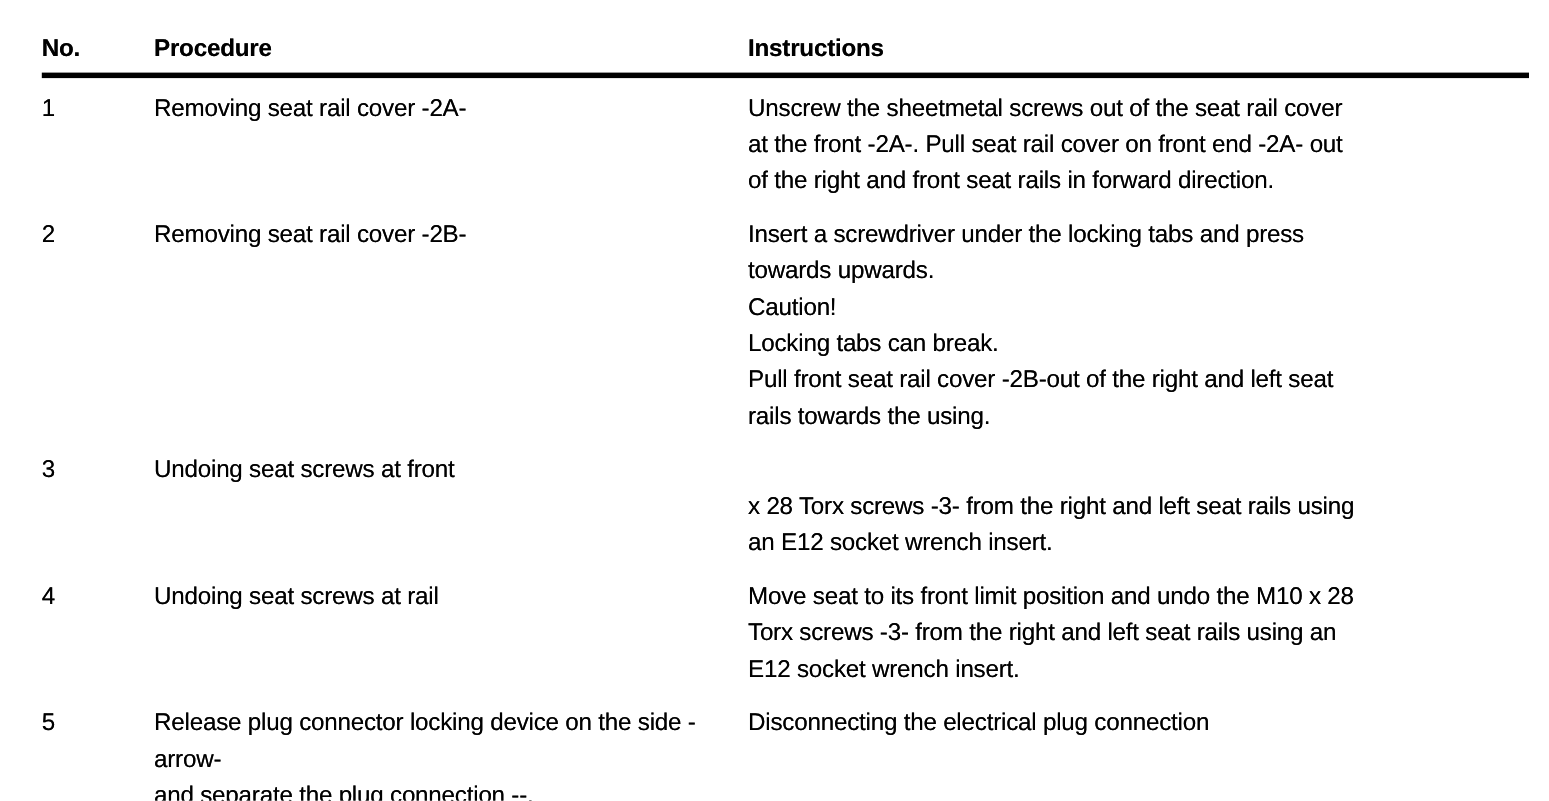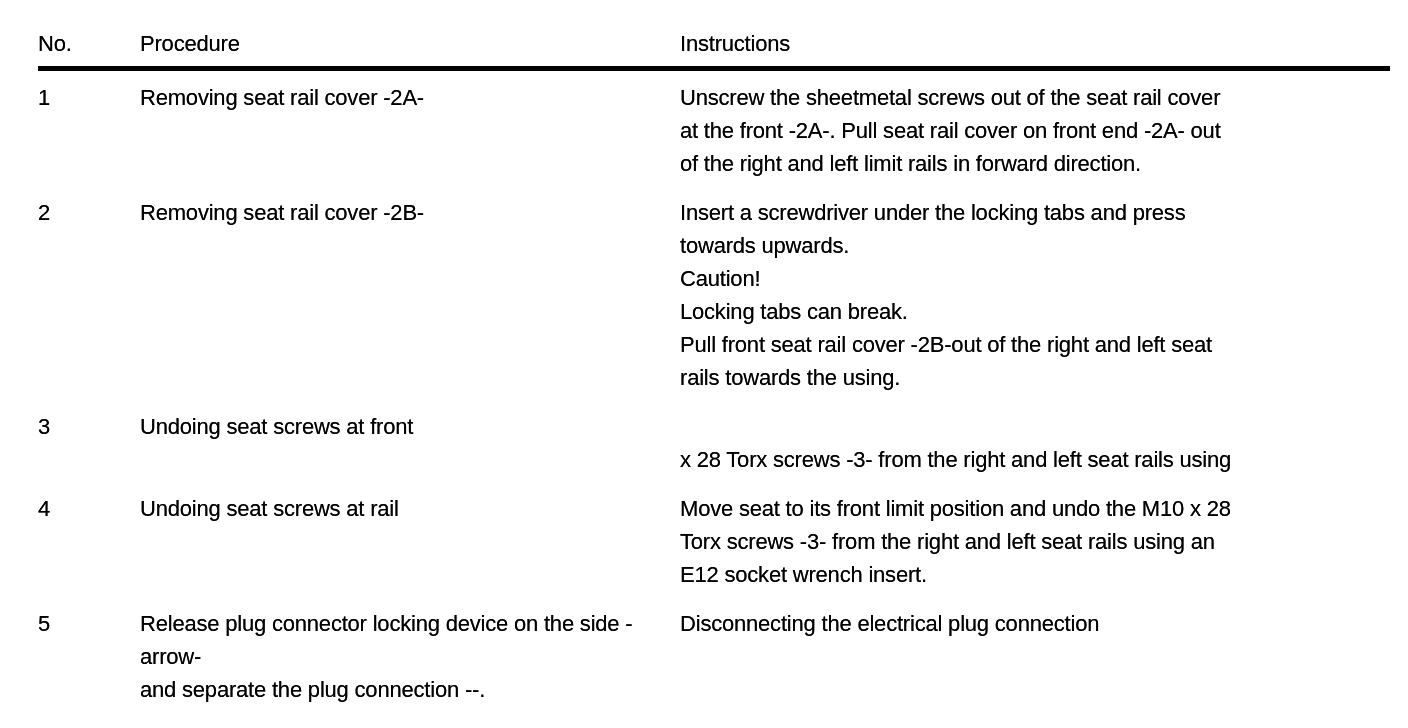--- a/index.html
+++ b/index.html
@@ -22,21 +22,21 @@
     letter-spacing: -0.2px;
     
     text-shadow: 0 0 0.5px rgba(0,0,0,0.75);
   }
   .row {
     display: grid;
     grid-template-columns: 102px 540px 1fr;
     align-items: start;
   }
   .header-row {
-    font-weight: 400;
+    font-weight: 700;
     padding-bottom: 6px;
     border-bottom: 5px solid #000000;
   }
   .table-body {
     margin-top: 10px;
   }
   .body-row {
     margin-bottom: 16px;
   }
   .cell {
@@ -54,33 +54,33 @@
   <div class="row header-row">
     <div class="cell">No.</div>
     <div class="cell">Procedure</div>
     <div class="cell">Instructions</div>
   </div>
 
   <div class="table-body">
     <div class="row body-row">
       <div class="cell">1</div>
       <div class="cell"><span>Removing seat rail cover </span><span class="b">-2A-</span></div>
-      <div class="cell"><span>Unscrew the sheetmetal screws out of the seat rail cover</span><br><span>at the front </span><span class="b">-2A-</span><span>. Pull seat rail cover on front end </span><span class="b">-2A-</span><span> out</span><br><span>of the right and left limit rails in forward direction.</span></div>
+      <div class="cell"><span>Unscrew the sheetmetal screws out of the seat rail cover</span><br><span>at the front </span><span class="b">-2A-</span><span>. Pull seat rail cover on front end </span><span class="b">-2A-</span><span> out</span><br><span>of the right and front seat rails in forward direction.</span></div>
     </div>
 
     <div class="row body-row">
       <div class="cell">2</div>
       <div class="cell"><span>Removing seat rail cover </span><span class="b">-2B-</span></div>
       <div class="cell"><span>Insert a screwdriver under the locking tabs and press</span><br><span>towards upwards.</span><br><span>Caution!</span><br><span>Locking tabs can break.</span><br><span>Pull front seat rail cover </span><span class="b">-2B-</span><span>out of the right and left seat</span><br><span>rails towards the using.</span></div>
     </div>
 
     <div class="row body-row">
       <div class="cell">3</div>
       <div class="cell"><span>Undoing seat screws at front</span></div>
-      <div class="cell"><br><span>x 28 Torx screws </span><span class="b">-3-</span><span> from the right and left seat rails using</span><br></div>
+      <div class="cell"><br><span>x 28 Torx screws </span><span class="b">-3-</span><span> from the right and left seat rails using</span><br><span>an E12 socket wrench insert.</span></div>
     </div>
 
     <div class="row body-row">
       <div class="cell">4</div>
       <div class="cell"><span>Undoing seat screws at rail</span></div>
       <div class="cell"><span>Move seat to its front limit position and undo the M10 x 28</span><br><span>Torx screws </span><span class="b">-3-</span><span> from the right and left seat rails using an</span><br><span>E12 socket wrench insert.</span></div>
     </div>
 
     <div class="row body-row">
       <div class="cell">5</div>

